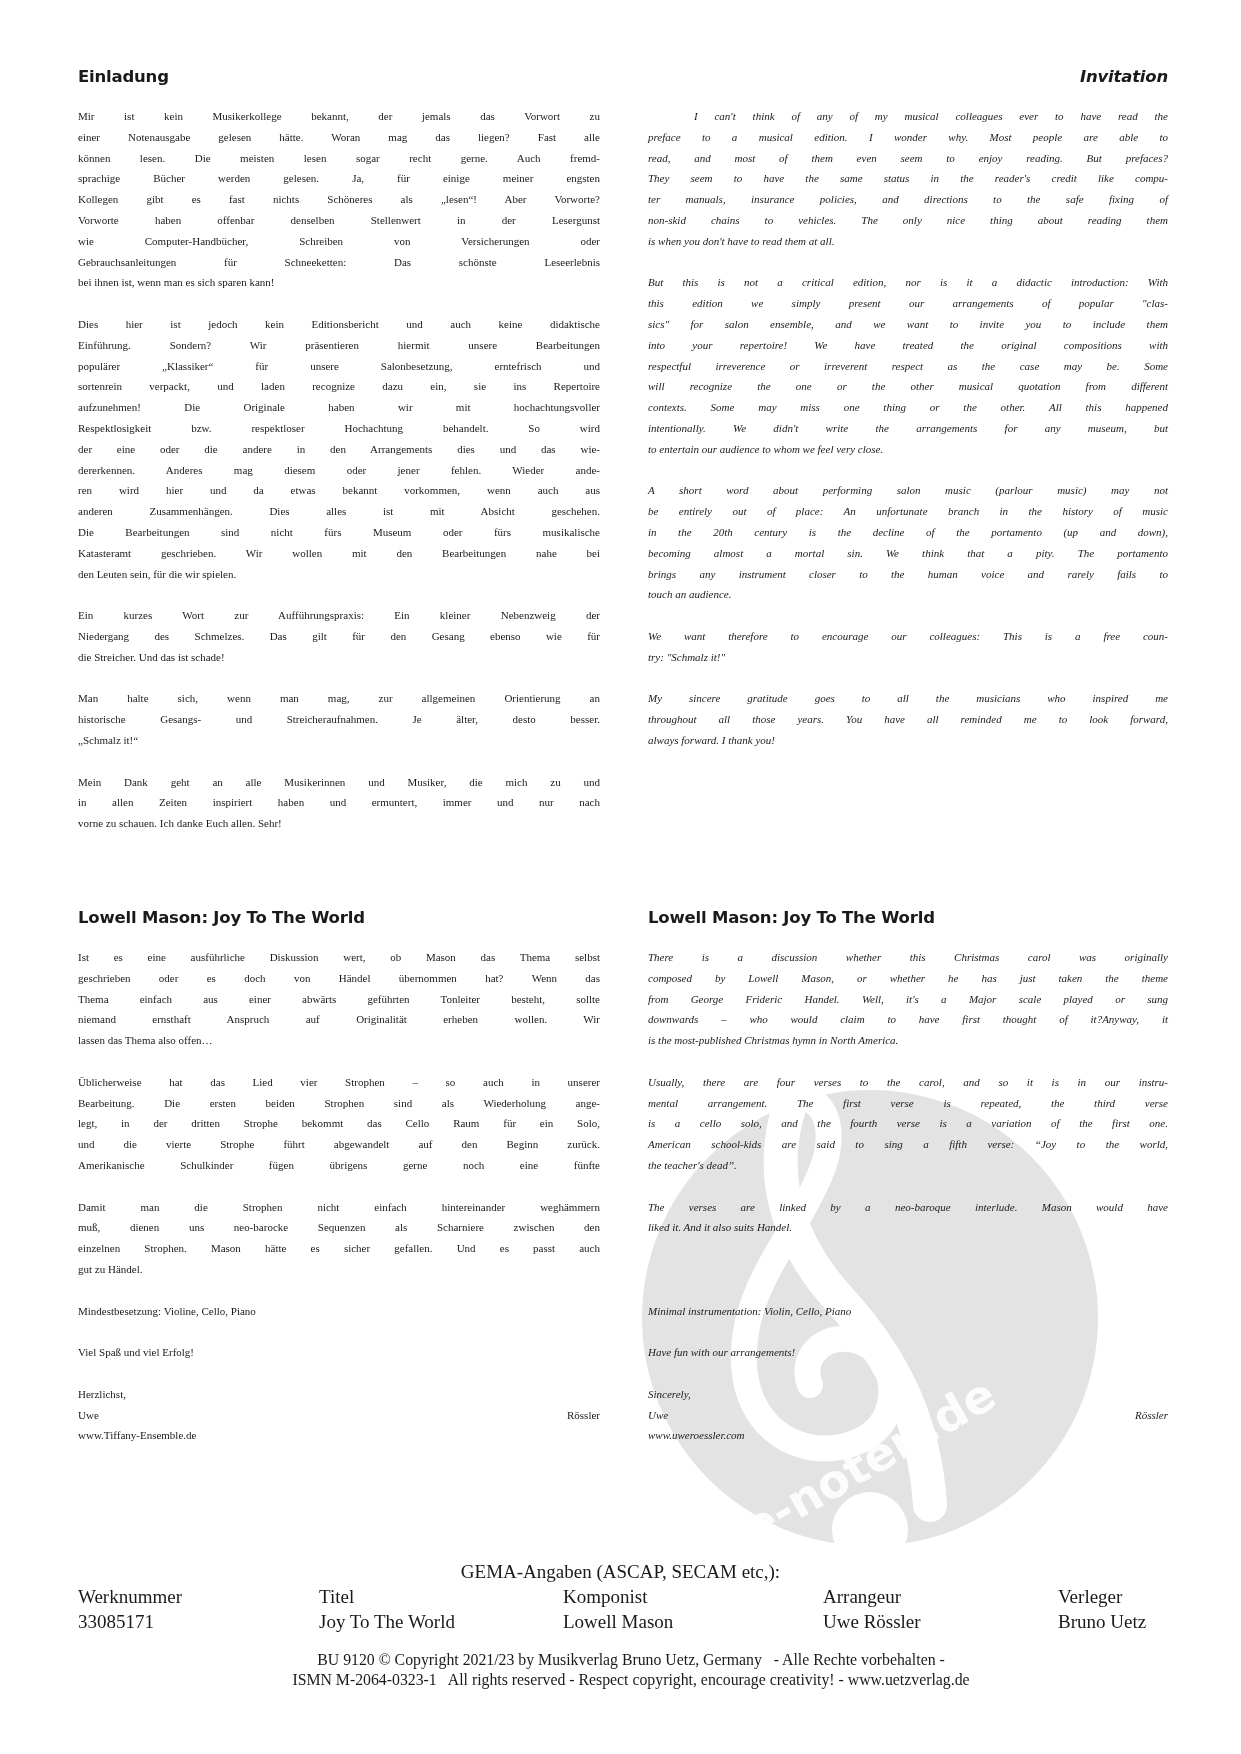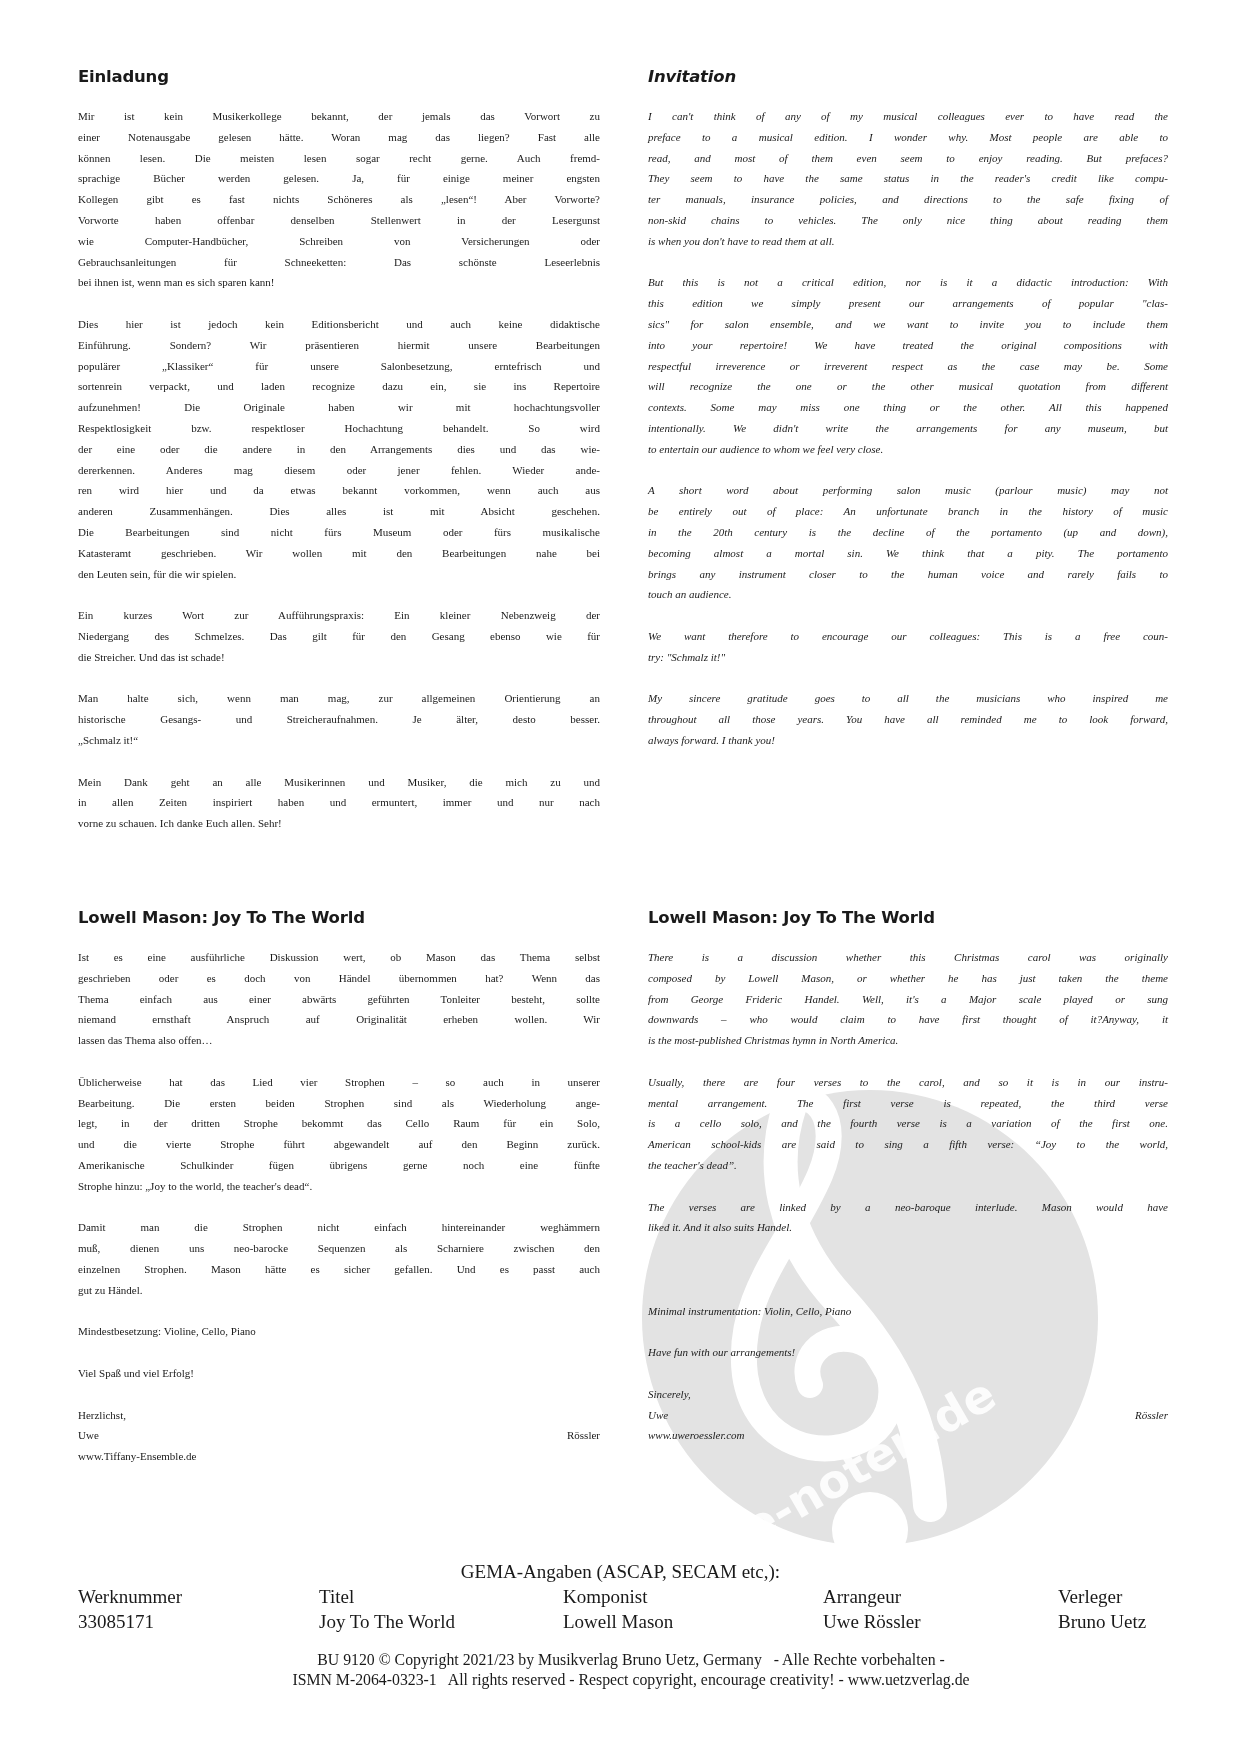--- a/index.html
+++ b/index.html
@@ -10,21 +10,21 @@
 
   .col { position: absolute; z-index: 1; }
   .col-de { left: 78px; width: 522px; }
   .col-en { left: 648px; width: 520px; }
 
   .heading {
     font-family: "DejaVu Sans", "Liberation Sans", sans-serif;
     font-weight: bold; font-size: 16.5px; letter-spacing: -0.2px;
     margin: 0; height: 22px; line-height: 22px;
   }
-  .heading.italic { font-style: italic; }
+  .heading.italic { font-style: italic; text-align: right; }
 
   .body-text {
     font-family: "Liberation Serif", "DejaVu Serif", serif;
     font-size: 11px; line-height: 20.8px;
     text-align: justify; hyphens: manual;
     margin: 0;
   }
   .body-text.italic { font-style: italic; }
   .para { margin: 0 0 20.8px 0; }
   .para.last { margin-bottom: 0; }
@@ -111,21 +111,21 @@
           <span class="line" style="text-align-last: justify;">in allen Zeiten inspiriert haben und ermuntert, immer und nur nach</span>
           <span class="line">vorne zu schauen. Ich danke Euch allen. Sehr!</span>
         </div>
       </div>
   </div>
 
   <div class="col col-en" style="top:66px;">
     <h2 class="heading italic">Invitation</h2>
     <div class="body-text italic" style="margin-top:18px;">
         <div class="para">
-          <span class="line" style="text-align-last: justify;">I can't think of any of my musical colleagues ever to have read the</span>
+          <span class="line" style="text-align-last: justify; margin-left: 46px;">I can't think of any of my musical colleagues ever to have read the</span>
           <span class="line" style="text-align-last: justify;">preface to a musical edition. I wonder why. Most people are able to</span>
           <span class="line" style="text-align-last: justify;">read, and most of them even seem to enjoy reading. But prefaces?</span>
           <span class="line" style="text-align-last: justify;">They seem to have the same status in the reader's credit like compu-</span>
           <span class="line" style="text-align-last: justify;">ter manuals, insurance policies, and directions to the safe fixing of</span>
           <span class="line" style="text-align-last: justify;">non-skid chains to vehicles. The only nice thing about reading them</span>
           <span class="line">is when you don't have to read them at all.</span>
         </div>
         <div class="para">
           <span class="line" style="text-align-last: justify;">But this is not a critical edition, nor is it a didactic introduction: With</span>
           <span class="line" style="text-align-last: justify;">this edition we simply present our arrangements of popular "clas-</span>
@@ -166,21 +166,20 @@
           <span class="line" style="text-align-last: justify;">Thema einfach aus einer abwärts geführten Tonleiter besteht, sollte</span>
           <span class="line" style="text-align-last: justify;">niemand ernsthaft Anspruch auf Originalität erheben wollen. Wir</span>
           <span class="line">lassen das Thema also offen…</span>
         </div>
         <div class="para">
           <span class="line" style="text-align-last: justify;">Üblicherweise hat das Lied vier Strophen – so auch in unserer</span>
           <span class="line" style="text-align-last: justify;">Bearbeitung. Die ersten beiden Strophen sind als Wiederholung ange-</span>
           <span class="line" style="text-align-last: justify;">legt, in der dritten Strophe bekommt das Cello Raum für ein Solo,</span>
           <span class="line" style="text-align-last: justify;">und die vierte Strophe führt abgewandelt auf den Beginn zurück.</span>
           <span class="line" style="text-align-last: justify;">Amerikanische Schulkinder fügen übrigens gerne noch eine fünfte</span>
-          <span class="line">Strophe hinzu: „Joy to the world, the teacher's dead“.</span>
         </div>
         <div class="para">
           <span class="line" style="text-align-last: justify;">Damit man die Strophen nicht einfach hintereinander weghämmern</span>
           <span class="line" style="text-align-last: justify;">muß, dienen uns neo-barocke Sequenzen als Scharniere zwischen den</span>
           <span class="line" style="text-align-last: justify;">einzelnen Strophen. Mason hätte es sicher gefallen. Und es passt auch</span>
           <span class="line">gut zu Händel.</span>
         </div>
         <div class="para">
           <span class="line">Mindestbesetzung: Violine, Cello, Piano</span>
         </div>

